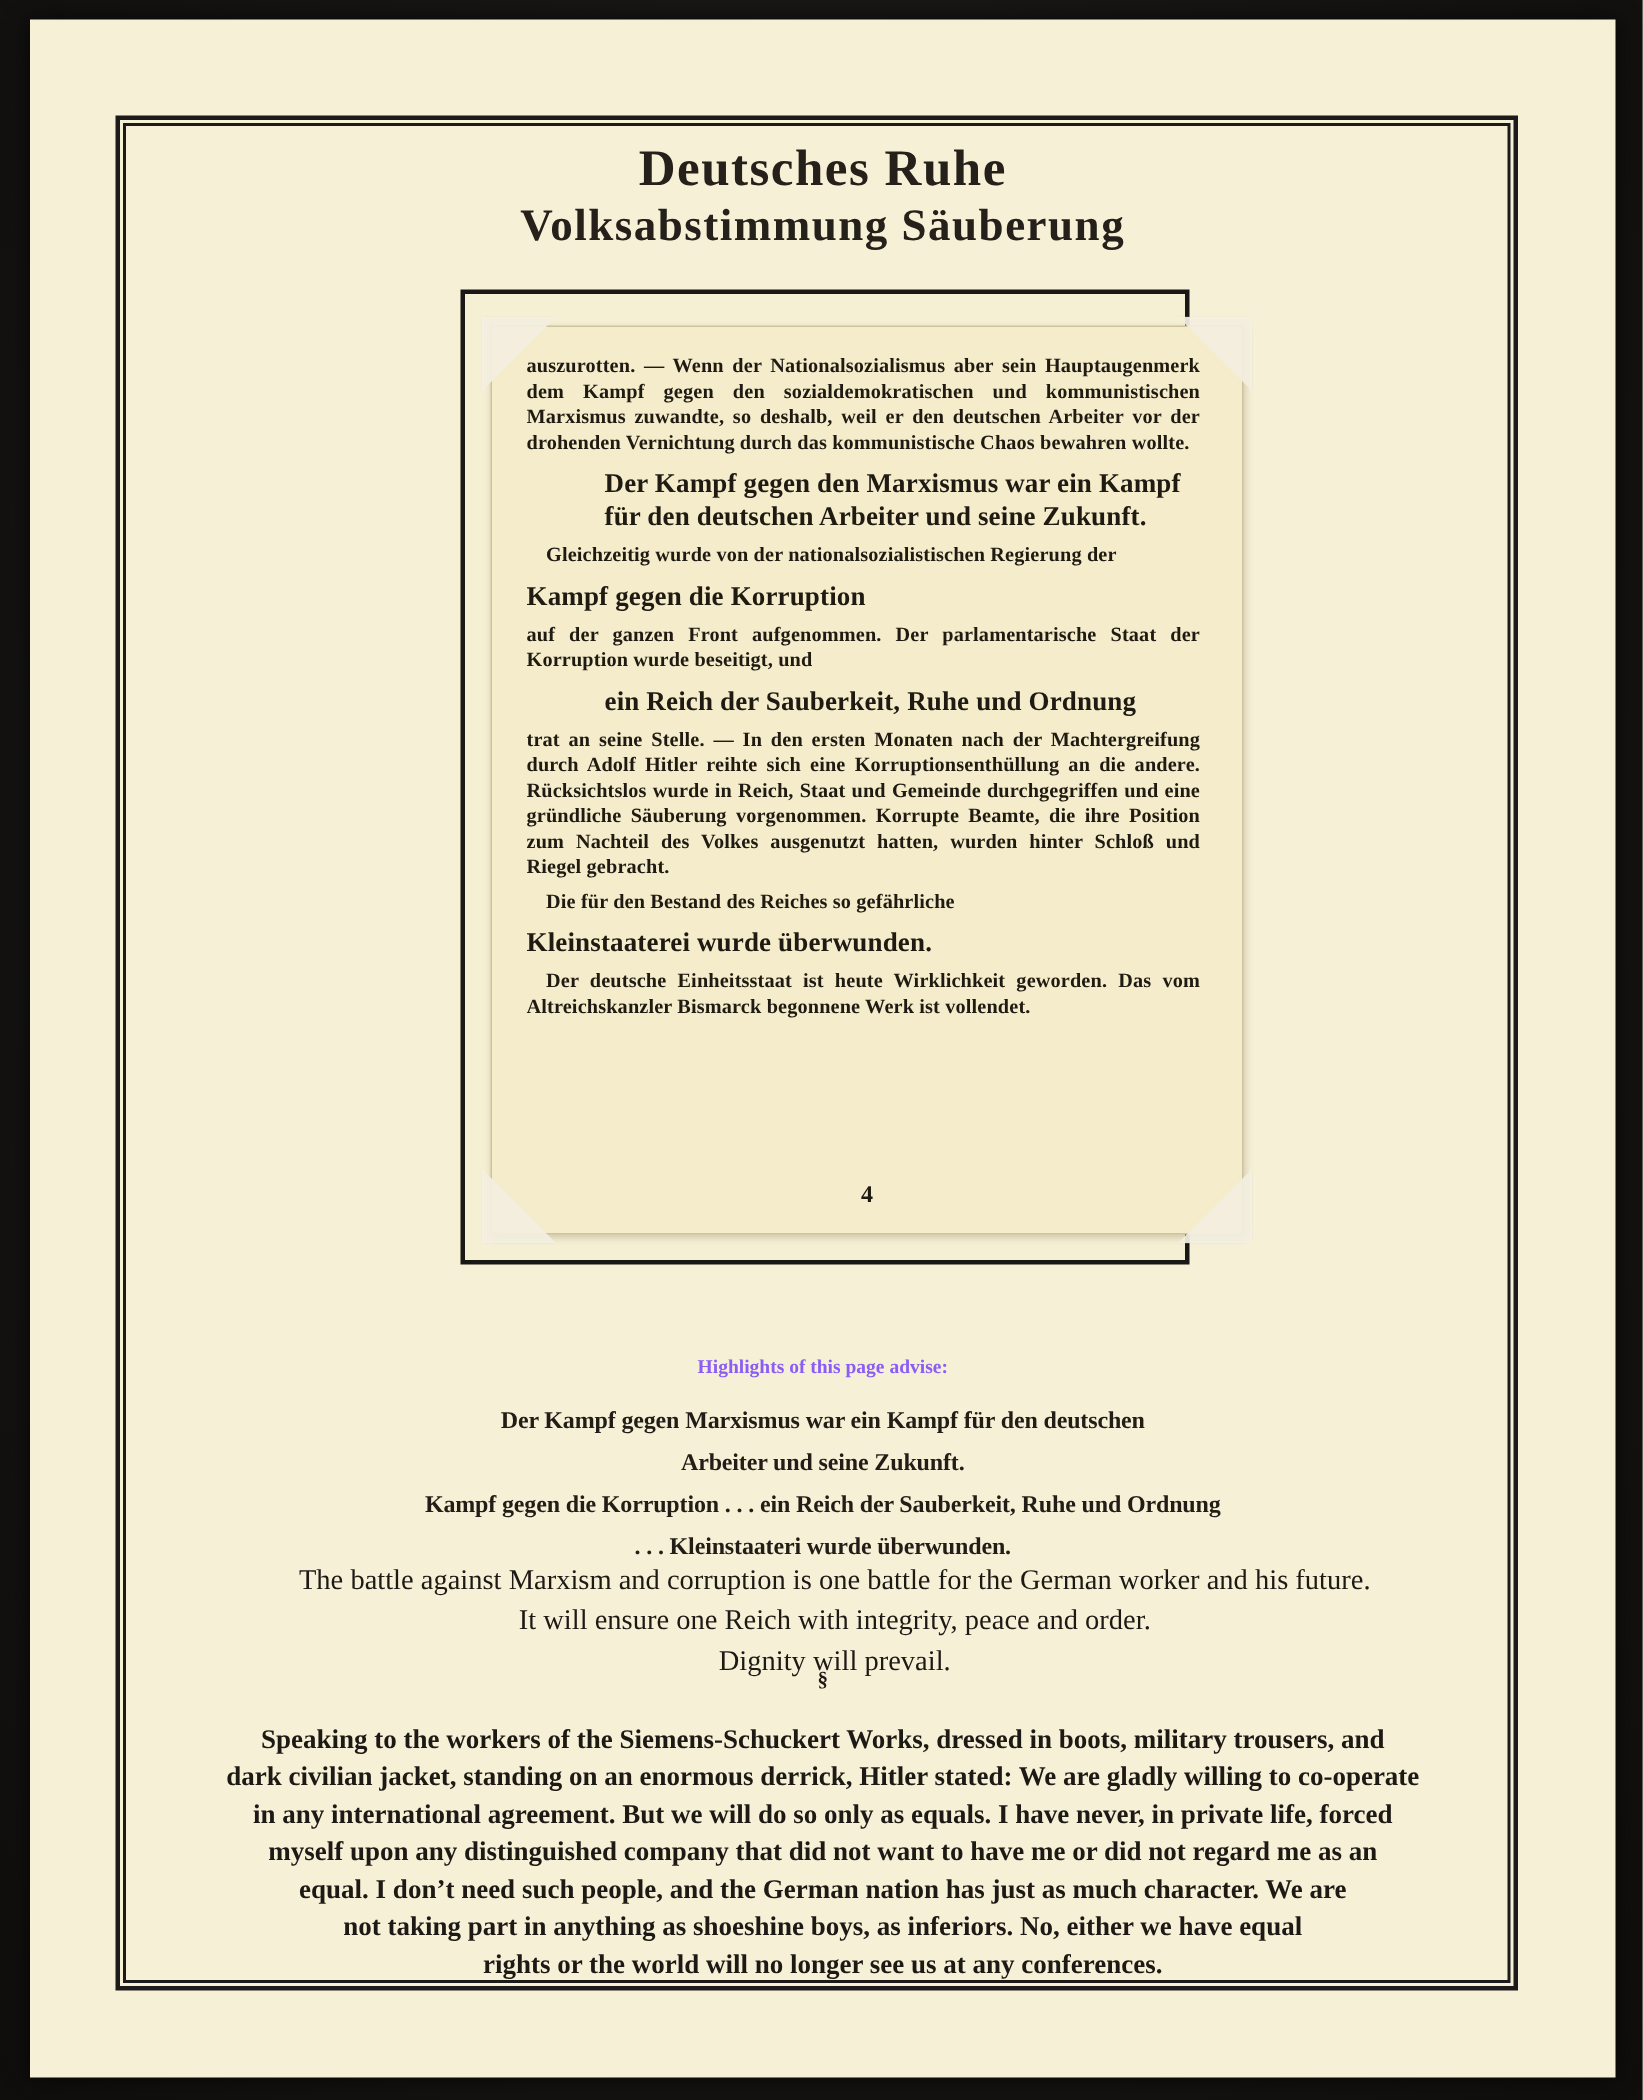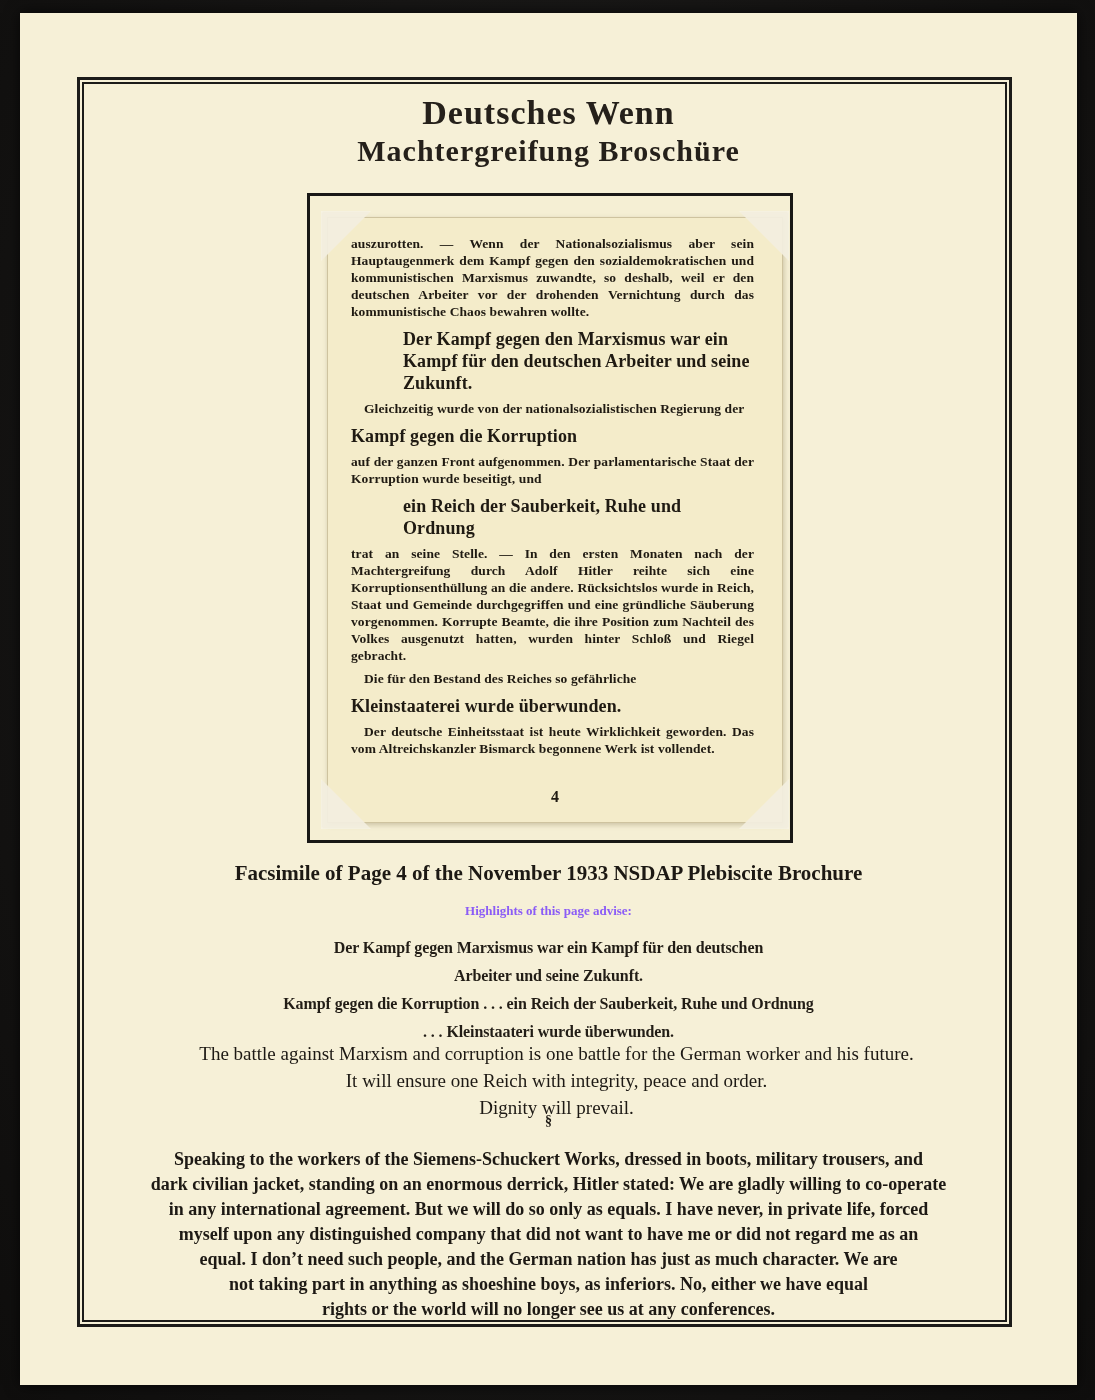--- a/index.html
+++ b/index.html
@@ -28,21 +28,21 @@
   }
   .title-block { position:absolute; left:0; right:0; top:80px; text-align:center; color:#25201a; }
   .title-line1 { font-size:34px; font-weight:bold; letter-spacing:1px; line-height:40px; }
   .title-line2 { font-size:30px; font-weight:bold; letter-spacing:1px; line-height:36px; }
 
   .facsimile {
     position:absolute; left:287px; top:180px; width:486px; height:650px;
     border:3px solid #191816; background:#f5efd4;
   }
   .photo {
-    position:absolute; left:17px; top:21px; width:456px; height:606px;
+    position:absolute; left:17px; top:21px; width:502px; height:606px;
     background:#f4ecca;
     border:1px solid rgba(150,135,95,0.4);
     box-shadow:1px 2px 5px rgba(110,95,55,0.30);
     padding-left:24px;
   }
   .photo-text {
     position:absolute; left:23px; right:28px; top:17px; bottom:44px;
     overflow:hidden;
     color:#1f1a12;
     font-weight:bold;
@@ -103,22 +103,22 @@
 <body>
 
 <div class="album">
   <div class="page">
 
     <div class="frame">
       <div class="frame-gap"></div>
     </div>
 
     <div class="title-block">
-      <div class="title-line1">Deutsches Wenn</div>
-      <div class="title-line2">Machtergreifung Broschüre</div>
+      <div class="title-line1">Deutsches Ruhe</div>
+      <div class="title-line2">Volksabstimmung Säuberung</div>
     </div>
 
     <div class="facsimile">
       <div class="photo">
         <div class="corner tl"></div>
         <div class="corner tr"></div>
         <div class="corner bl"></div>
         <div class="corner br"></div>
 
         <div class="photo-text">
@@ -131,21 +131,20 @@
           <p>trat an seine Stelle. — In den ersten Monaten nach der Machtergreifung durch Adolf Hitler reihte sich eine Korruptionsenthüllung an die andere. Rücksichtslos wurde in Reich, Staat und Gemeinde durchgegriffen und eine gründliche Säuberung vorgenommen. Korrupte Beamte, die ihre Position zum Nachteil des Volkes ausgenutzt hatten, wurden hinter Schloß und Riegel gebracht.</p>
           <p class="indent">Die für den Bestand des Reiches so gefährliche</p>
           <div class="b-heading centered">Kleinstaaterei wurde überwunden.</div>
           <p class="indent">Der deutsche Einheitsstaat ist heute Wirklichkeit geworden. Das vom Altreichskanzler Bismarck begonnene Werk ist vollendet.</p>
         </div>
 
         <div class="page-number">4</div>
       </div>
     </div>
 
-    <div class="caption">Facsimile of Page 4 of the November 1933 NSDAP Plebiscite Brochure</div>
 
     <div class="highlights-label">Highlights of this page advise:</div>
 
     <div class="fraktur-lines">Der Kampf gegen Marxismus war ein Kampf für den deutschen
 Arbeiter und seine Zukunft.
 Kampf gegen die Korruption . . . ein Reich der Sauberkeit, Ruhe und Ordnung
 . . . Kleinstaateri wurde überwunden.</div>
 
     <div class="summary-lines">The battle against Marxism and corruption is one battle for the German worker and his future.
 It will ensure one Reich with integrity, peace and order.

